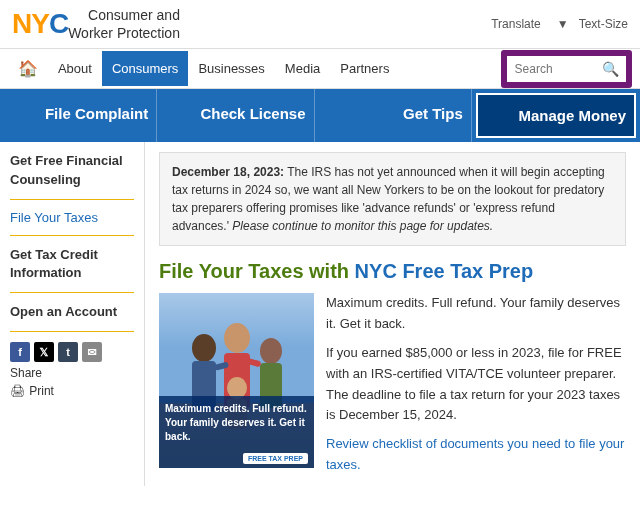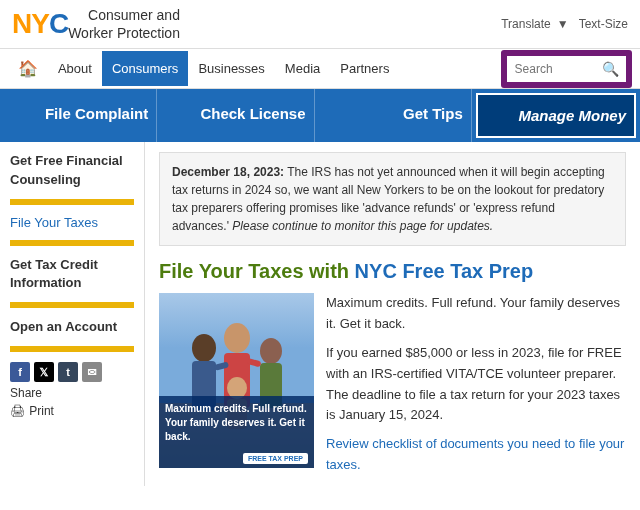--- a/index.html
+++ b/index.html
@@ -5,42 +5,42 @@
     * { margin: 0; padding: 0; box-sizing: border-box; }
     body { font-family: Arial, sans-serif; font-size: 13px; color: #333; width: 640px; overflow-x: hidden; }
 
     
     .top-bar { display: flex; justify-content: space-between; align-items: center; padding: 6px 12px; background: #fff; }
     .logo-area { display: flex; flex-direction: row; align-items: center; }
     .logo-nyc { font-size: 28px; font-weight: 900; color: #f90; letter-spacing: -1px; }
     .logo-nyc span.c { color: #1e6bb8; }
     .logo-sub { font-size: 14px; color: #333; text-align: right; line-height: 1.3; }
     .top-right { display: flex; align-items: center; gap: 10px; font-size: 12px; color: #555; }
-    .top-right .translate { display: flex; gap: 6px; }
+    .top-right .translate { display: flex; gap: 16px; }
 
     
     .nav-bar { background: #fff; border-top: 1px solid #ddd; border-bottom: 1px solid #ddd; display: flex; align-items: center; padding: 0 8px; gap: 0; }
     .nav-home { padding: 10px 10px; color: #555; font-size: 16px; }
     .nav-item { padding: 10px 10px; font-size: 13px; color: #333; cursor: pointer; white-space: nowrap; }
     .nav-item.active { background: #1e6bb8; color: #fff; }
     .nav-search { margin-left: auto; display: flex; align-items: center; border: 6px solid #701a75; border-radius: 3px; overflow: hidden; }
     .nav-search input { border: none; outline: none; padding: 5px 8px; font-size: 12px; width: 90px; }
     .nav-search button { background: none; border: none; padding: 5px 6px; cursor: pointer; color: #555; font-size: 14px; }
 
     
     .action-bar { display: flex; background: #1e6bb8; }
     .action-btn { flex: 1; padding: 16px 8px; text-align: right; font-size: 15px; font-weight: bold; color: #fff; cursor: pointer; border-right: 1px solid rgba(255,255,255,0.3); }
-    .action-btn:last-child { border-right: none; background: #003d7a; border: 2px solid #fff; margin: 4px; padding: 12px 8px; font-style: italic; }
+    .action-btn:last-child { border-right: none; background: #003d7a; border: 2px solid #fff; margin: 4px; padding: 12px 8px; }
 
     
     .main { display: flex; }
 
     
     .sidebar { width: 145px; min-width: 145px; padding: 10px 10px; border-right: 1px solid #ddd; }
-    .sidebar-item { margin-bottom: 10px; padding-bottom: 10px; border-bottom: 6px solid #eab308; }
+    .sidebar-item { margin-bottom: 10px; padding-bottom: 10px; border-bottom: 1px solid #eab308; }
     .sidebar-item:last-of-type { border-bottom: none; }
     .sidebar-link { color: #1e6bb8; text-decoration: none; font-size: 13px; cursor: pointer; }
     .sidebar-text { font-size: 13px; color: #333; font-weight: bold; line-height: 1.4; }
     .social-bar { display: flex; align-items: center; gap: 4px; margin-top: 10px; flex-wrap: wrap; }
     .social-icon { width: 20px; height: 20px; display: inline-flex; align-items: center; justify-content: center; font-size: 11px; font-weight: bold; border-radius: 2px; }
     .social-fb { background: #3b5998; color: #fff; }
     .social-tw { background: #000; color: #fff; }
     .social-tumb { background: #35465c; color: #fff; }
     .social-em { background: #888; color: #fff; }
     .social-share { font-size: 12px; color: #333; }
@@ -186,18 +186,18 @@
         <div class="img-overlay" style="position:absolute;bottom:0;left:0;right:0;background:rgba(0,40,100,0.82);padding:6px 6px 24px 6px;">
           <div class="img-overlay-text" style="color:#fff;font-size:10px;font-weight:bold;line-height:1.4;">Maximum credits. Full refund. Your family deserves it. Get it back.</div>
         </div>
         <div style="position:absolute;bottom:4px;right:6px;background:#fff;padding:2px 5px;border-radius:2px;font-size:7px;font-weight:bold;color:#1e6bb8;">
           <span>FREE TAX PREP</span>
         </div>
       </div>
 
       <div class="article-text">
         <p>Maximum credits. Full refund. Your family deserves it. Get it back.</p>
-        <p>If you earned $85,000 or less in 2023, file for FREE with an IRS-certified VITA/TCE volunteer preparer. The deadline to file a tax return for your 2023 taxes is January 15, 2024.</p>
+        <p>If you earned $85,000 or less in 2023, file for FREE with an IRS-certified VITA/TCE volunteer preparer. The deadline to file a tax return for your 2023 taxes is December 15, 2024.</p>
         <a class="article-link">Review checklist of documents you need to file your taxes.</a>
       </div>
     </div>
   </div>
 </div>
 
 </body></html>

